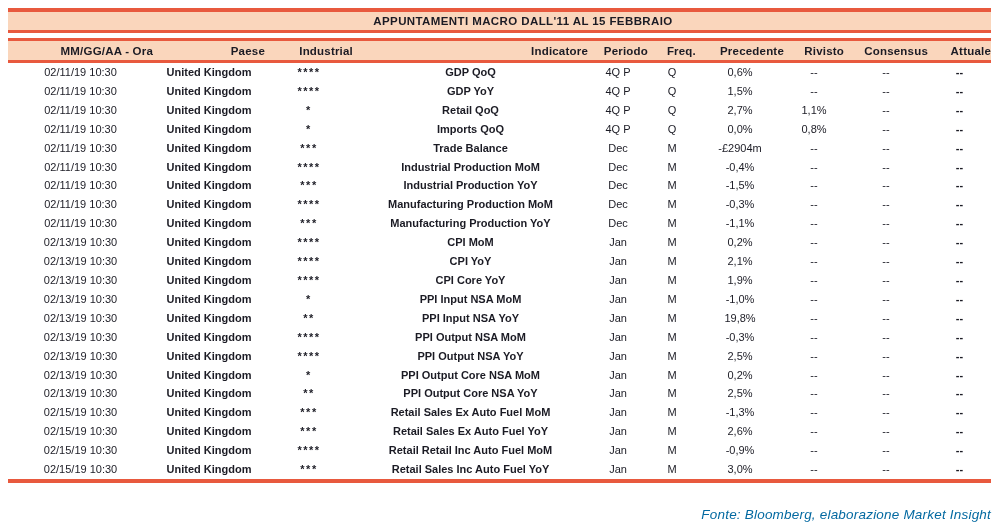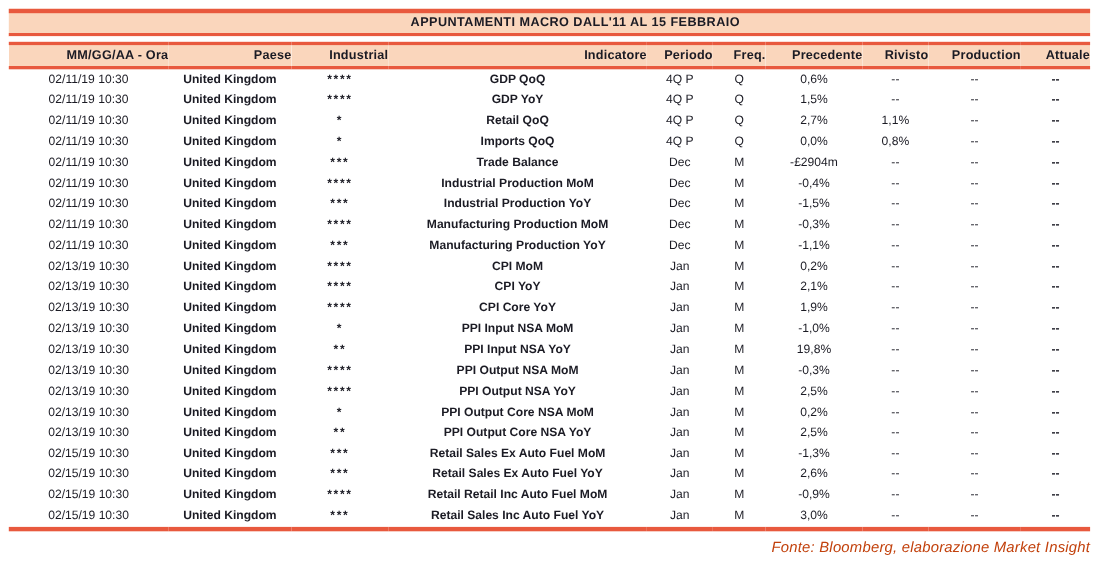--- a/index.html
+++ b/index.html
@@ -39,22 +39,22 @@
   table.macro td{
     font-size:11px;height:18.9px;line-height:18.9px;padding:0;
     text-align:center;white-space:nowrap;overflow:hidden;color:var(--ink);
   }
   td.c-country, td.c-indicator, td.c-actual{font-weight:bold;}
   td.c-relevance{
     color:var(--star);font-weight:bold;font-size:13px;letter-spacing:1.5px;
     line-height:22px;
   }
   .footer{
-    margin-top:7px;text-align:right;font-style:italic;
-    font-size:13.5px;color:#c2410c;letter-spacing:.2px;
+    margin-top:24px;text-align:right;font-style:italic;
+    font-size:13.5px;color:#0369a1;letter-spacing:.2px;
   }
 </style>
 </head>
 <body>
 
 <div class="page">
   <div class="title-bar">APPUNTAMENTI MACRO DALL'11 AL 15 FEBBRAIO</div>
   <div class="gap"></div>
   <table class="macro">
     <colgroup>
@@ -72,21 +72,21 @@
     <thead>
       <tr>
         <th>MM/GG/AA - Ora</th>
         <th>Paese</th>
         <th>Industrial</th>
         <th>Indicatore</th>
         <th>Periodo</th>
         <th>Freq.</th>
         <th>Precedente</th>
         <th>Rivisto</th>
-        <th>Production</th>
+        <th>Consensus</th>
         <th>Attuale</th>
       </tr>
     </thead>
     <tbody>
         <tr>
           <td class="c-date">02/11/19 10:30</td>
           <td class="c-country">United Kingdom</td>
           <td class="c-relevance">****</td>
           <td class="c-indicator">GDP QoQ</td>
           <td class="c-period">4Q P</td>

